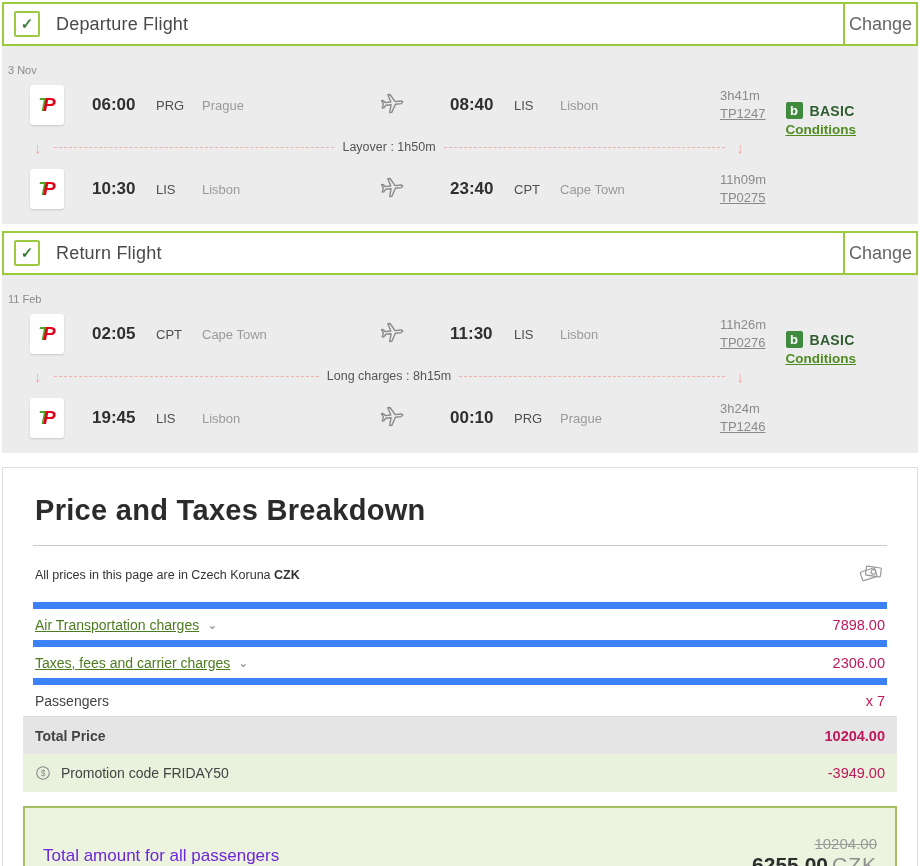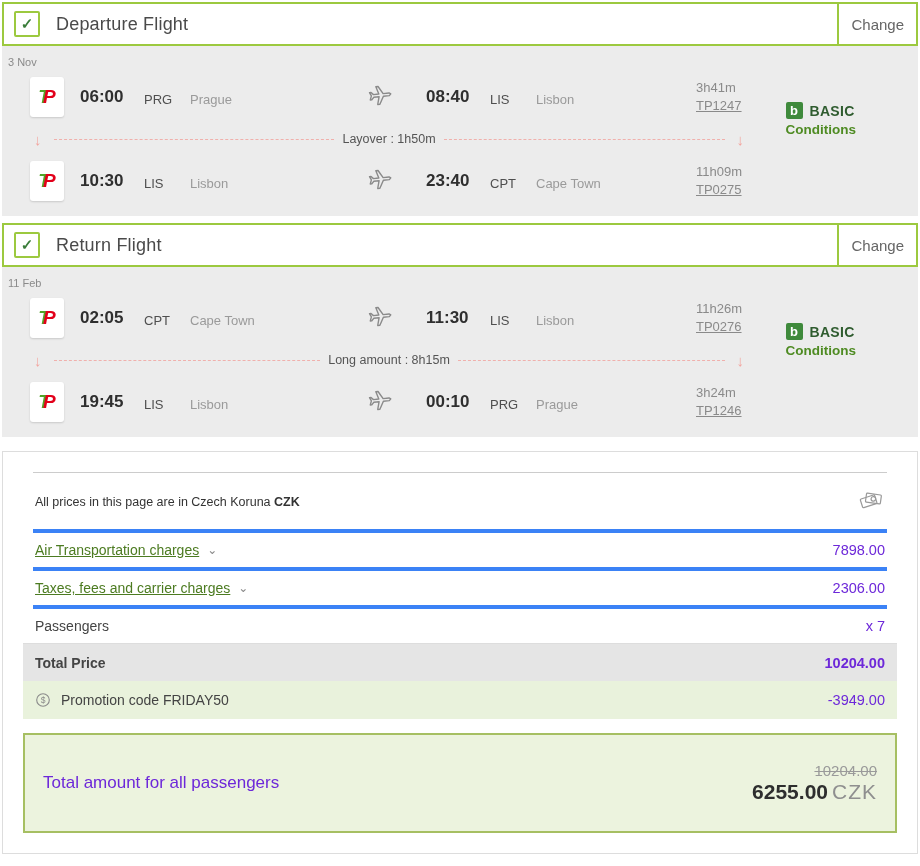--- a/index.html
+++ b/index.html
@@ -15,35 +15,35 @@
     display:flex; align-items:center; height:44px;
   }
   .checkbox {
     width:26px; height:26px; border:2px solid #9cc93f; border-radius:2px;
     margin-left:10px; display:flex; align-items:center; justify-content:center;
     font-size:15px; font-weight:bold; color:#3a7d3a; background:#fff; cursor:pointer;
   }
   .fs-title { font-size:18px; color:#4a4a4a; margin-left:16px; letter-spacing:.2px; }
   .change-cell {
     margin-left:auto; align-self:stretch; display:flex; align-items:center;
-    border-left:2px solid #9cc93f; padding:0 12px; font-size:15px; color:#666; cursor:pointer;
-  }
-  .fs-body { background:#ececec; padding:8px 0 10px 0; position:relative; }
+    border-left:2px solid #9cc93f; padding:0 4px; font-size:18px; color:#666; cursor:pointer;
+  }
+  .fs-body { background:#ececec; padding:16px 0 10px 0; position:relative; }
   .fs-date { font-size:11px; color:#8a8a8a; padding:2px 0 4px 6px; }
 
   .leg { display:flex; align-items:center; height:50px; padding-left:28px; }
   .tap-logo {
     width:34px; height:40px; background:#fff; border-radius:3px;
     box-shadow:0 1px 2px rgba(0,0,0,.15);
     display:flex; align-items:center; justify-content:center;
     font-style:italic; font-weight:bold; font-size:19px; overflow:hidden; flex:none;
   }
   .tap-t { color:#50a527; }
   .tap-p { color:#e2001a; margin-left:-7px; }
-  .endpoint { width:270px; margin-left:16px; display:flex; align-items:flex-end; flex:none; }
+  .endpoint { width:270px; margin-left:28px; display:flex; align-items:center; flex:none; }
   .ep-time { font-size:17px; font-weight:bold; color:#2f2f2f; width:58px; }
   .ep-code { font-size:13px; color:#4f4f4f; width:46px; margin-left:6px; }
   .ep-city { font-size:13px; color:#9a9a9a; }
   .plane-col { width:60px; flex:none; text-align:center; }
   .plane-col svg { transform:rotate(-6deg); }
   .leg-info { width:110px; flex:none; font-size:13px; color:#8a8a8a; line-height:1.35; margin-left:0; }
   .flight-no { text-decoration:underline; color:#8a8a8a; cursor:pointer; }
 
   .layover-row {
     display:flex; align-items:center; height:34px;
@@ -55,43 +55,43 @@
 
   .fare { position:absolute; top:56px; right:62px; text-align:left; }
   .fare-row { display:flex; align-items:center; }
   .fare-b {
     width:17px; height:17px; background:#3f8a3c; color:#fff; border-radius:2px;
     font-size:13px; font-weight:bold; display:flex; align-items:center; justify-content:center;
   }
   .fare-label { margin-left:7px; font-size:14px; font-weight:bold; color:#2f5c2f; letter-spacing:.3px; }
   .fare-cond {
     margin-top:3px; font-size:13.5px; font-weight:bold; color:#4e8b22;
-    cursor:pointer;
+    text-decoration:underline; cursor:pointer;
   }
 
   .price-card {
     margin:14px 2px 4px 2px; background:#fff; border:1px solid #ddd;
     padding:20px 30px 10px 30px;
   }
   .price-title { font-size:29px; font-weight:800; color:#2b2b2b; letter-spacing:.3px; padding:6px 0 18px 2px; }
   .note-row {
     border-top:1px solid #ccc; display:flex; align-items:center;
     padding:14px 2px 12px 2px;
   }
   .note-text { font-size:12.5px; color:#333; }
   .note-text b { font-weight:bold; }
   .money-icon { margin-left:auto; cursor:pointer; }
 
   .price-row {
     display:flex; align-items:center; height:38px;
-    border-top:4px solid #3b82f6; padding:0 2px; font-size:14px; color:#444;
+    border-top:7px solid #3b82f6; padding:0 2px; font-size:14px; color:#444;
   }
   .price-link { color:#4c7b21; text-decoration:underline; cursor:pointer; }
   .chev { color:#8a8a8a; font-size:12px; margin-left:8px; cursor:pointer; }
-  .price-val { margin-left:auto; font-size:14.5px; color:#6d28d9;text-align:right; }
+  .price-val { margin-left:auto; font-size:14.5px; color:#be185d;text-align:right; }
   .row-total { background:#e5e5e5; border-top:1px solid #ddd; font-weight:bold; margin:0 -10px; padding:0 12px; }
   .row-total .price-val { font-weight:bold; }
   .row-promo { background:#e9f2dc; border-top:none; margin:0 -10px; padding:0 12px; }
   .promo-icon { margin-right:10px; display:flex; }
 
   .total-box {
     margin:14px -10px 10px -10px; background:#ecf3de; border:2px solid #a6bf62;
     height:100px; display:flex; align-items:center; padding:0 18px 0 18px;
   }
   .tb-label { font-size:17px; color:#6d28d9; }
@@ -223,21 +223,21 @@
       </div>
       <div class="leg-info">
         <div>11h26m</div>
         <div class="flight-no">TP0276</div>
       </div>
     </div>
 
     <div class="layover-row">
       <span class="lo-arrow">↓</span>
       <span class="lo-dash"></span>
-      <span class="lo-text">Long amount : 8h15m</span>
+      <span class="lo-text">Long charges : 8h15m</span>
       <span class="lo-dash"></span>
       <span class="lo-arrow">↓</span>
     </div>
 
     <div class="leg">
       <div class="tap-logo">
           <span class="tap-t">T</span>
           <span class="tap-p">P</span>
         </div>
       <div class="endpoint">
@@ -267,20 +267,21 @@
       <div class="fare-row">
         <span class="fare-b">b</span>
         <span class="fare-label">BASIC</span>
       </div>
       <div class="fare-cond">Conditions</div>
     </div>
   </div>
 </div>
 
 <div class="price-card">
+  <div class="price-title">Price and Taxes Breakdown</div>
 
   <div class="note-row">
     <span class="note-text"><span>All prices in this page are in Czech Koruna </span><b>CZK</b></span>
     <span class="money-icon">
       <svg width="28" height="26" viewBox="0 0 28 26" fill="none" stroke="#999" stroke-width="1.2">
         <rect x="4" y="10" width="15" height="9" rx="1" transform="rotate(-18 11 14)"></rect>
         <rect x="9" y="7" width="15" height="9" rx="1" transform="rotate(8 16 11)"></rect>
         <circle cx="16.5" cy="11.8" r="2.3" transform="rotate(8 16 11)"></circle>
       </svg>
     </span>

